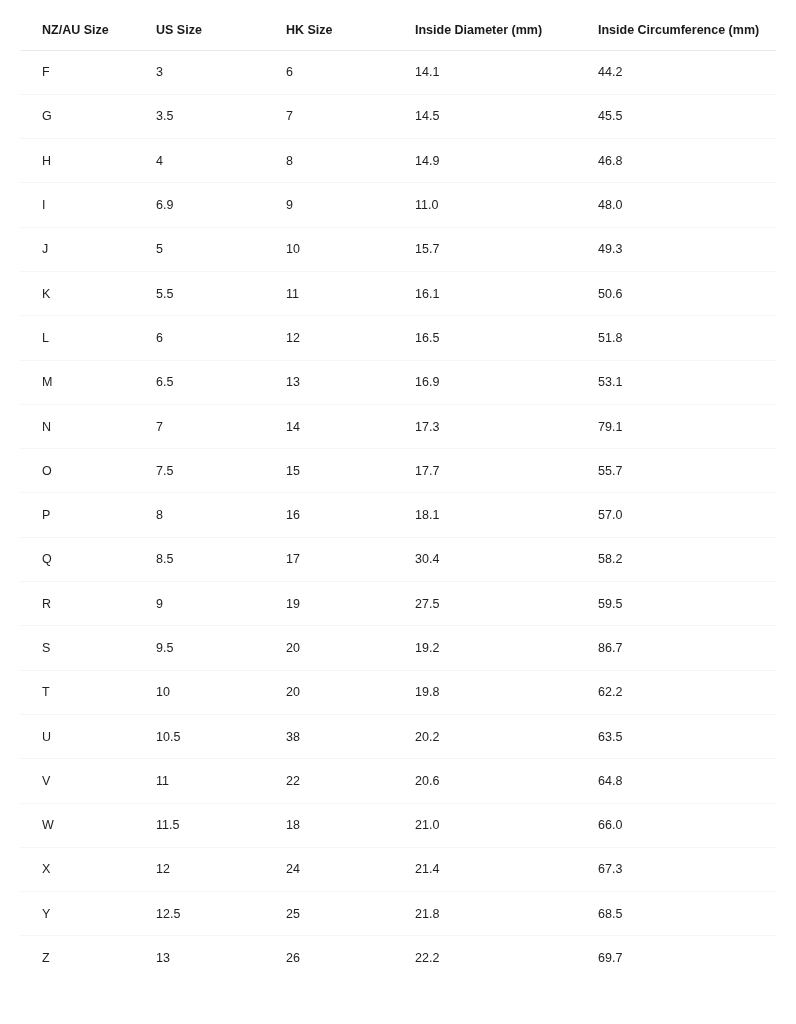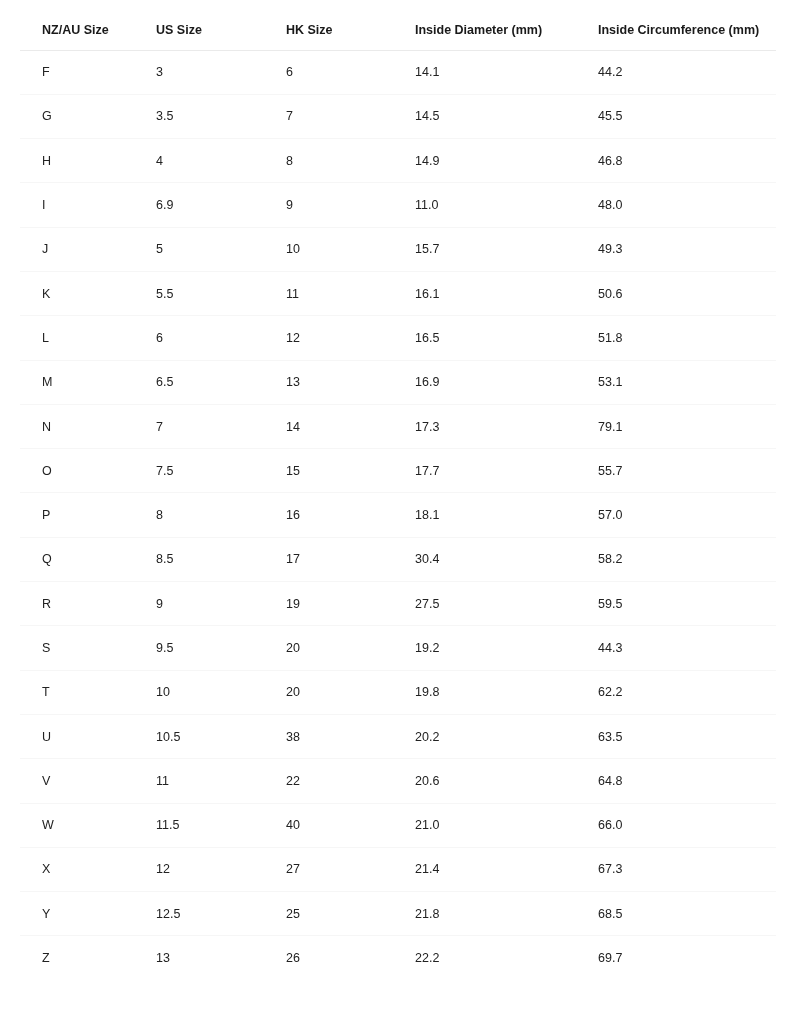--- a/index.html
+++ b/index.html
@@ -180,21 +180,21 @@
           <td>9</td>
           <td>19</td>
           <td>27.5</td>
           <td>59.5</td>
         </tr>
         <tr>
           <td class="first">S</td>
           <td>9.5</td>
           <td>20</td>
           <td>19.2</td>
-          <td>44.3</td>
+          <td>86.7</td>
         </tr>
         <tr>
           <td class="first">T</td>
           <td>10</td>
           <td>20</td>
           <td>19.8</td>
           <td>62.2</td>
         </tr>
         <tr>
           <td class="first">U</td>
@@ -206,28 +206,28 @@
         <tr>
           <td class="first">V</td>
           <td>11</td>
           <td>22</td>
           <td>20.6</td>
           <td>64.8</td>
         </tr>
         <tr>
           <td class="first">W</td>
           <td>11.5</td>
-          <td>40</td>
+          <td>18</td>
           <td>21.0</td>
           <td>66.0</td>
         </tr>
         <tr>
           <td class="first">X</td>
           <td>12</td>
-          <td>27</td>
+          <td>24</td>
           <td>21.4</td>
           <td>67.3</td>
         </tr>
         <tr>
           <td class="first">Y</td>
           <td>12.5</td>
           <td>25</td>
           <td>21.8</td>
           <td>68.5</td>
         </tr>

